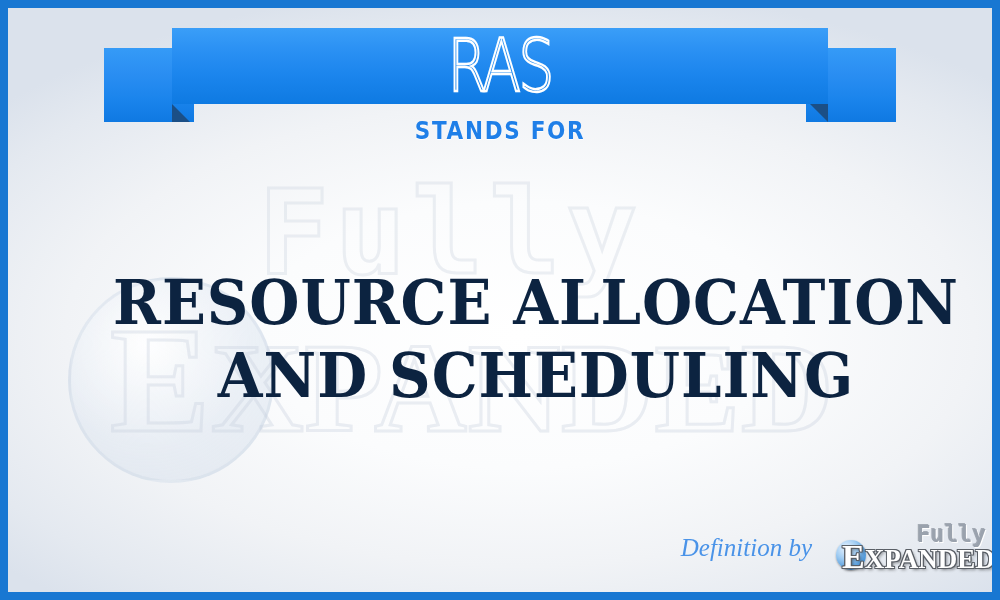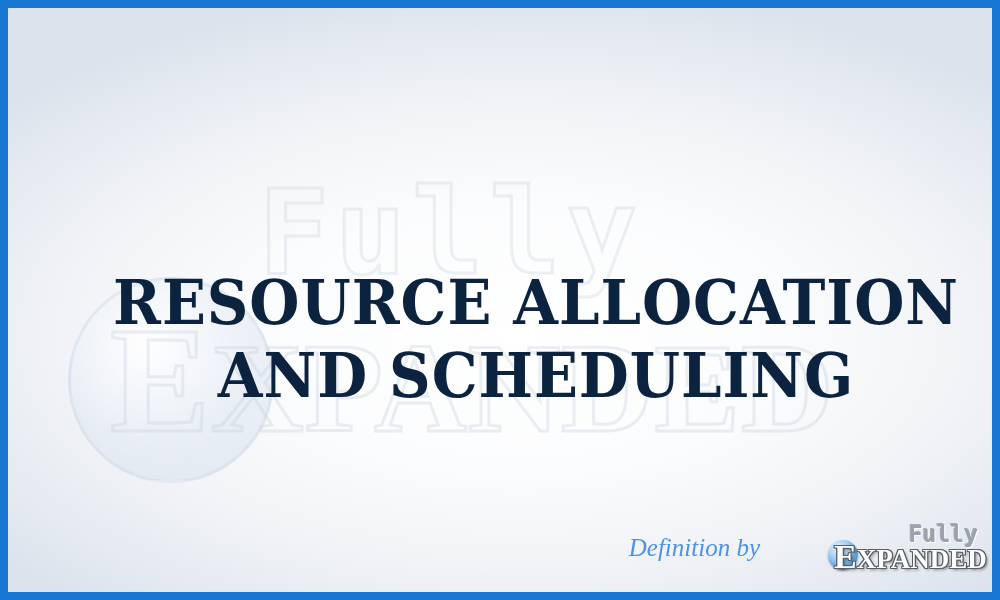--- a/index.html
+++ b/index.html
@@ -173,23 +173,22 @@
   .footer {
     position: absolute;
     left: 0;
     bottom: 6px;
     width: 984px;
     height: 72px;
     z-index: 5;
     display: flex;
     align-items: center;
     justify-content: flex-end;
-    padding-right: 12px;
+    padding-right: 4px;
     box-sizing: border-box;
-    gap: 44px;
   }
   .definition-by {
     font-family: "Liberation Serif", serif;
     font-style: italic;
     font-size: 25px;
     color: #4a93e8;
     margin-right: 24px;
     margin-bottom: 4px;
     white-space: nowrap;
   }
@@ -248,20 +247,30 @@
 <body>
 
 <div id="page">
 
   <div class="watermark">
     <div class="wm-fully">Fully</div>
     <div class="wm-orb"></div>
     <div class="wm-exp"><span class="wm-e">E</span><span>XPANDED</span></div>
   </div>
 
+  <div class="banner">
+    <div class="ribbon-tail left"></div>
+    <div class="ribbon-tail right"></div>
+    <div class="ribbon-fold left"></div>
+    <div class="ribbon-fold right"></div>
+    <div class="ribbon-main">
+      <span class="ribbon-title">RAS</span>
+    </div>
+    <div class="stands-for">STANDS FOR</div>
+  </div>
 
   <div class="definition">
     <div class="definition-line">RESOURCE ALLOCATION</div>
     <div class="definition-line">AND SCHEDULING</div>
   </div>
 
   <div class="footer">
     <span class="definition-by">Definition by</span>
     <div class="logo">
       <span class="logo-fully">Fully</span>

